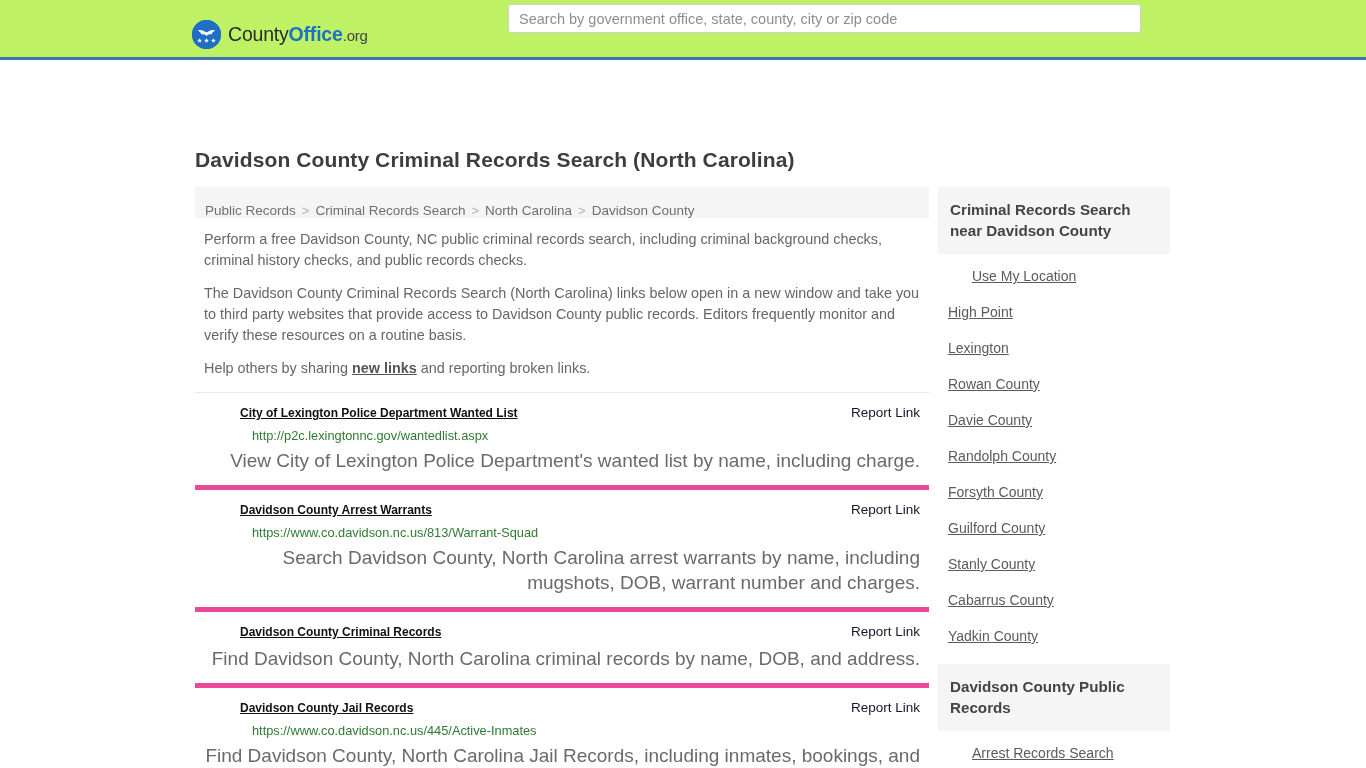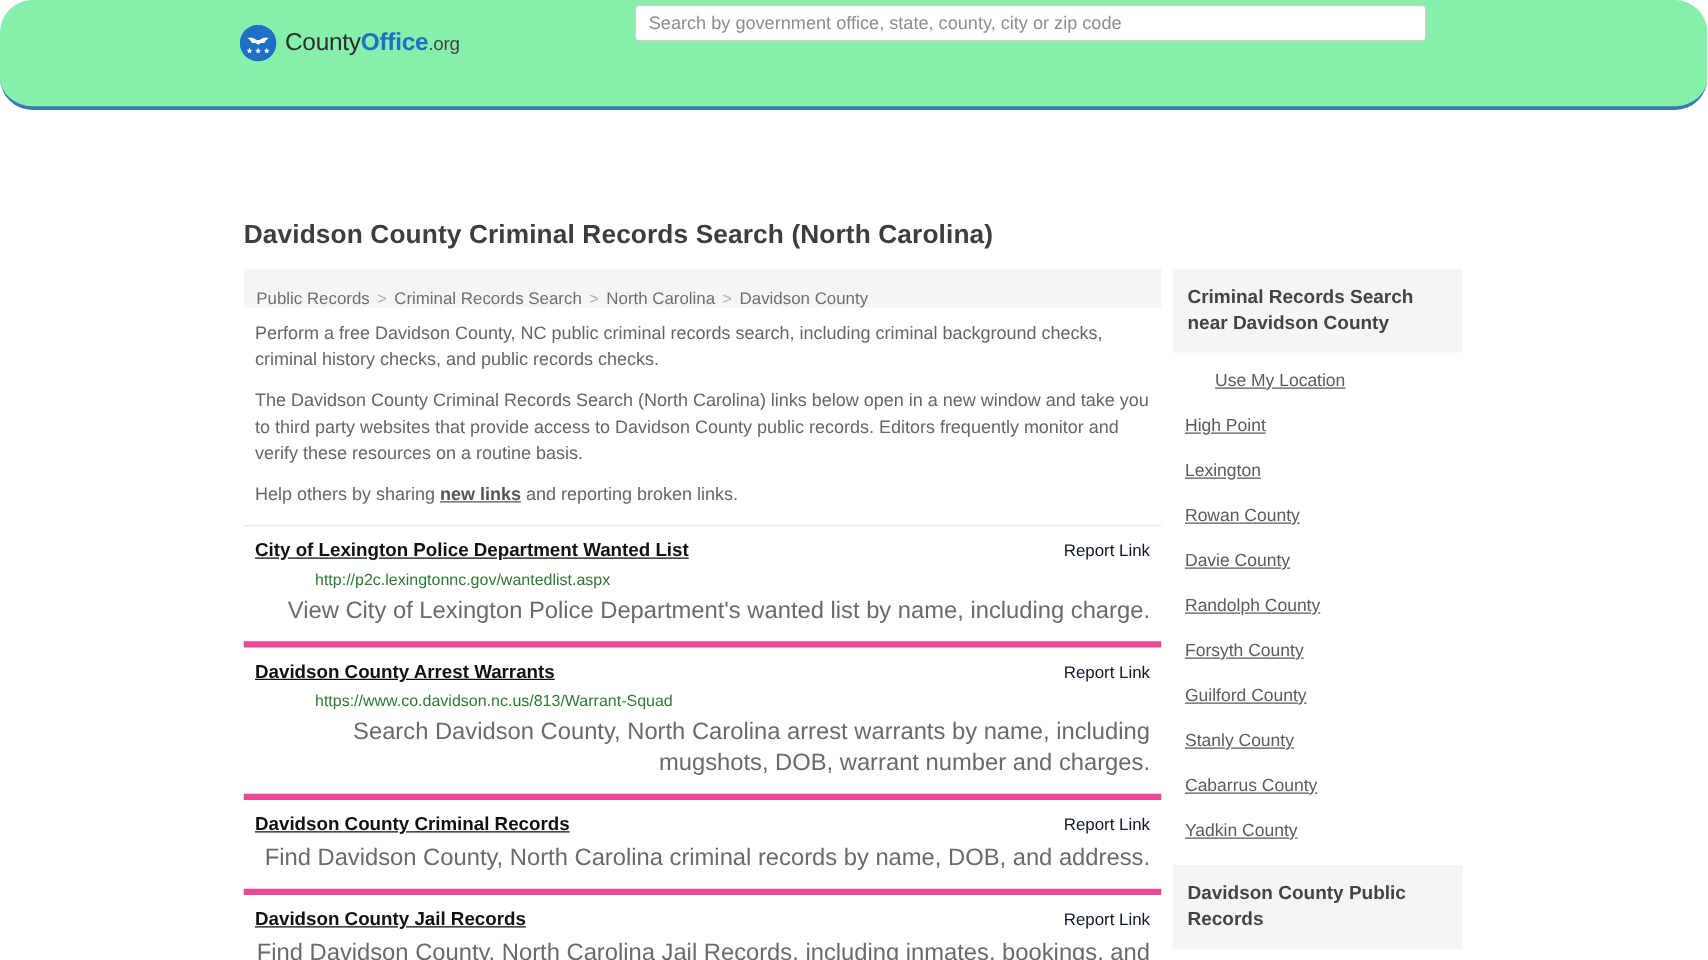--- a/index.html
+++ b/index.html
@@ -7,24 +7,23 @@
     margin: 0; padding: 0;
     width: 1366px; height: 768px;
     overflow: hidden;
     background: #ffffff;
     font-family: "Liberation Sans", sans-serif;
   }
 
   
   .site-header {
     position: relative;
-    height: 88px;
-    background: #86efac;
+    height: 60px;
+    background: #bef264;
     border-bottom: 3px solid #3a78ad;
-    border-radius: 26px;
   }
   .header-inner {
     position: relative;
     width: 100%; height: 100%;
   }
   .brand {
     position: absolute;
     left: 192px; top: 20px;
     display: flex; align-items: center; gap: 7px;
     text-decoration: none;
@@ -131,26 +130,27 @@
     padding: 11px 9px 12px 9px;
     border-top: 5px solid #ec4899;
   }
   .link-row:first-child { border-top: 1px solid #e8e8e8; }
   .link-row-head {
     display: flex;
     align-items: flex-start;
     justify-content: space-between;
   }
   .link-title {
-    font-size: 15px;
+    font-size: 12px;
     font-weight: bold;
     color: #111111;
     text-decoration: underline;
     cursor: pointer;
     line-height: 18px;
+    margin-left: 36px;
   }
   .report-link {
     font-size: 13.5px;
     color: #0f172a;
     text-decoration: none;
     white-space: nowrap;
     margin-left: 16px;
     line-height: 18px;
   }
   .link-url {
@@ -272,20 +272,21 @@
           <a class="report-link" href="#">Report Link</a>
         </div>
         <div class="link-desc">Find Davidson County, North Carolina criminal records by name, DOB, and address.</div>
       </div>
 
       <div class="link-row">
         <div class="link-row-head">
           <a class="link-title" href="#">Davidson County Jail Records</a>
           <a class="report-link" href="#">Report Link</a>
         </div>
+        <div class="link-url">https://www.co.davidson.nc.us/445/Active-Inmates</div>
         <div class="link-desc">Find Davidson County, North Carolina Jail Records, including inmates, bookings, and release lists by date and name.</div>
       </div>
 
     </div>
   </div>
 
   <aside class="sidebar">
 
     <div class="side-panel">
       <div class="side-head">Criminal Records Search near Davidson County</div>

